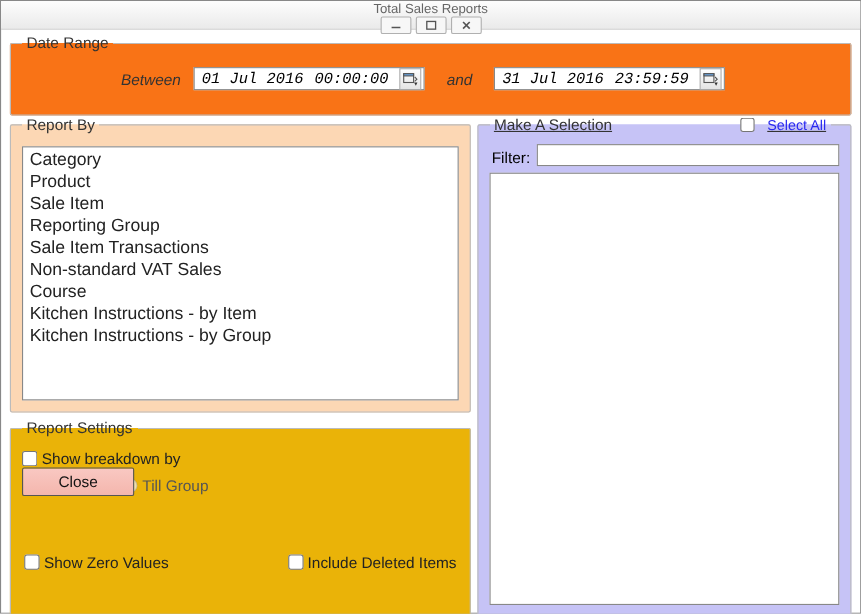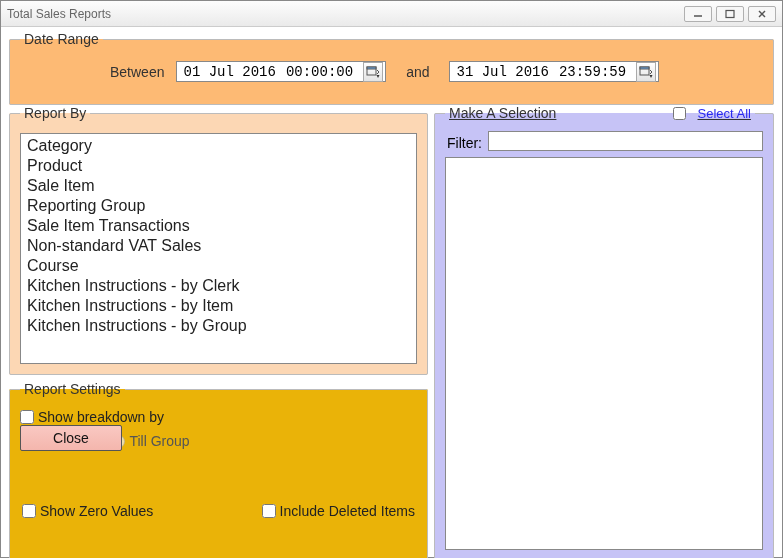--- a/index.html
+++ b/index.html
@@ -19,20 +19,21 @@
   position: relative;
 }
 .titlebar {
   height: 26px;
   background: linear-gradient(to bottom, #fdfdfd, #eaeaea);
   border-bottom: 1px solid #ccc;
   display: flex;
   align-items: center;
   padding: 0 6px;
   color: #666;
+  flex-direction: column;
 }
 .titlebar .title { flex: 1; font-size: 12px; }
 .titlebar .ctrls { display: flex; gap: 4px; }
 .titlebar .ctrl {
   width: 28px; height: 16px;
   border: 1px solid #b0b0b0;
   border-radius: 2px;
   background: #f7f7f7;
   display: flex; align-items: center; justify-content: center;
   cursor: default;
@@ -52,28 +53,29 @@
   margin: 0;
 }
 fieldset.group > legend {
   font-size: 14px;
   color: #333;
   padding: 0 4px;
 }
 
 
 .date-range {
-  background: #fdba74;
+  background: #f97316;
   margin-bottom: 6px;
 }
 .date-range .row {
   display: flex;
   align-items: center;
   gap: 12px;
   padding: 6px 0 12px 90px;
+  font-style: italic;
 }
 .date-range .lbl { color: #333; font-size: 14px; }
 .datebox {
   display: inline-flex;
   align-items: center;
   border: 1px solid #888;
   background: #fff;
   height: 21px;
   padding: 0 2px 0 6px;
   font-family: "Courier New", monospace;
@@ -261,21 +263,20 @@
         <fieldset class="group report-by">
           <legend>Report By</legend>
           <div class="listbox" id="reportByList">
               <div>Category</div>
               <div>Product</div>
               <div>Sale Item</div>
               <div>Reporting Group</div>
               <div>Sale Item Transactions</div>
               <div>Non-standard VAT Sales</div>
               <div>Course</div>
-              <div>Kitchen Instructions - by Clerk</div>
               <div>Kitchen Instructions - by Item</div>
               <div>Kitchen Instructions - by Group</div>
             </div>
         </fieldset>
 
         <fieldset class="group report-settings">
           <legend>Report Settings</legend>
 
           <label class="chk" style="margin-top:4px;">
             <input type="checkbox" style="">

